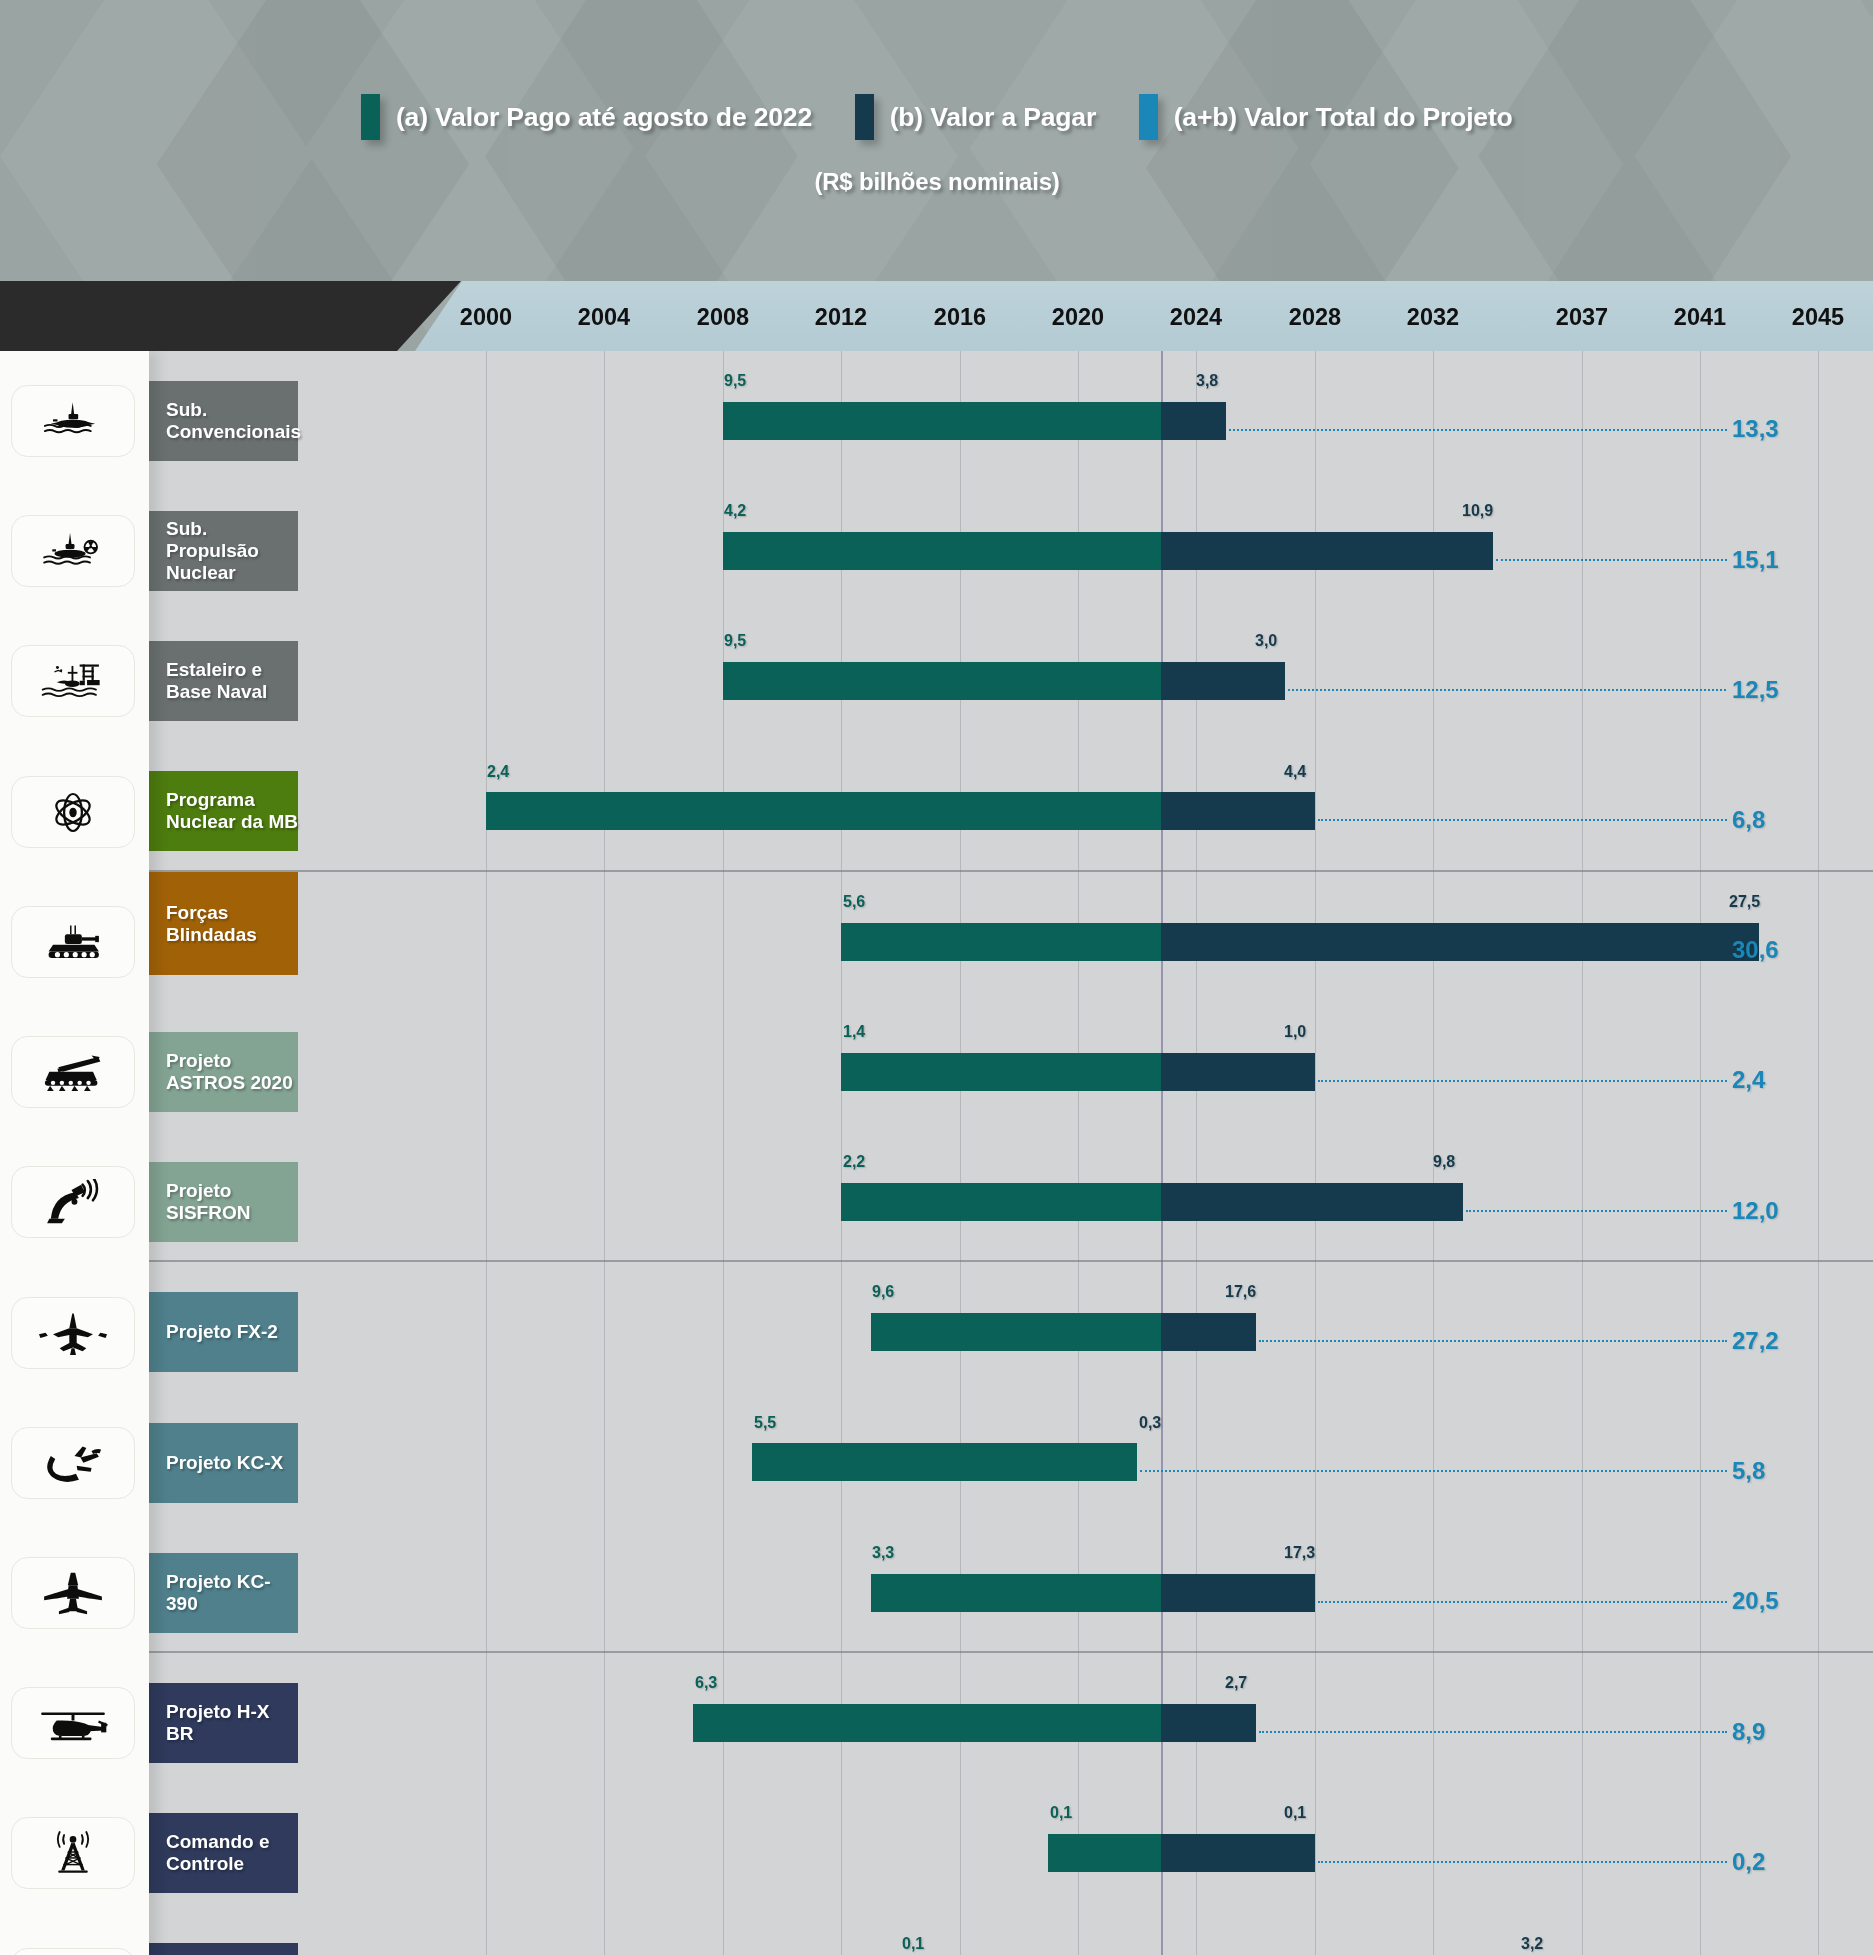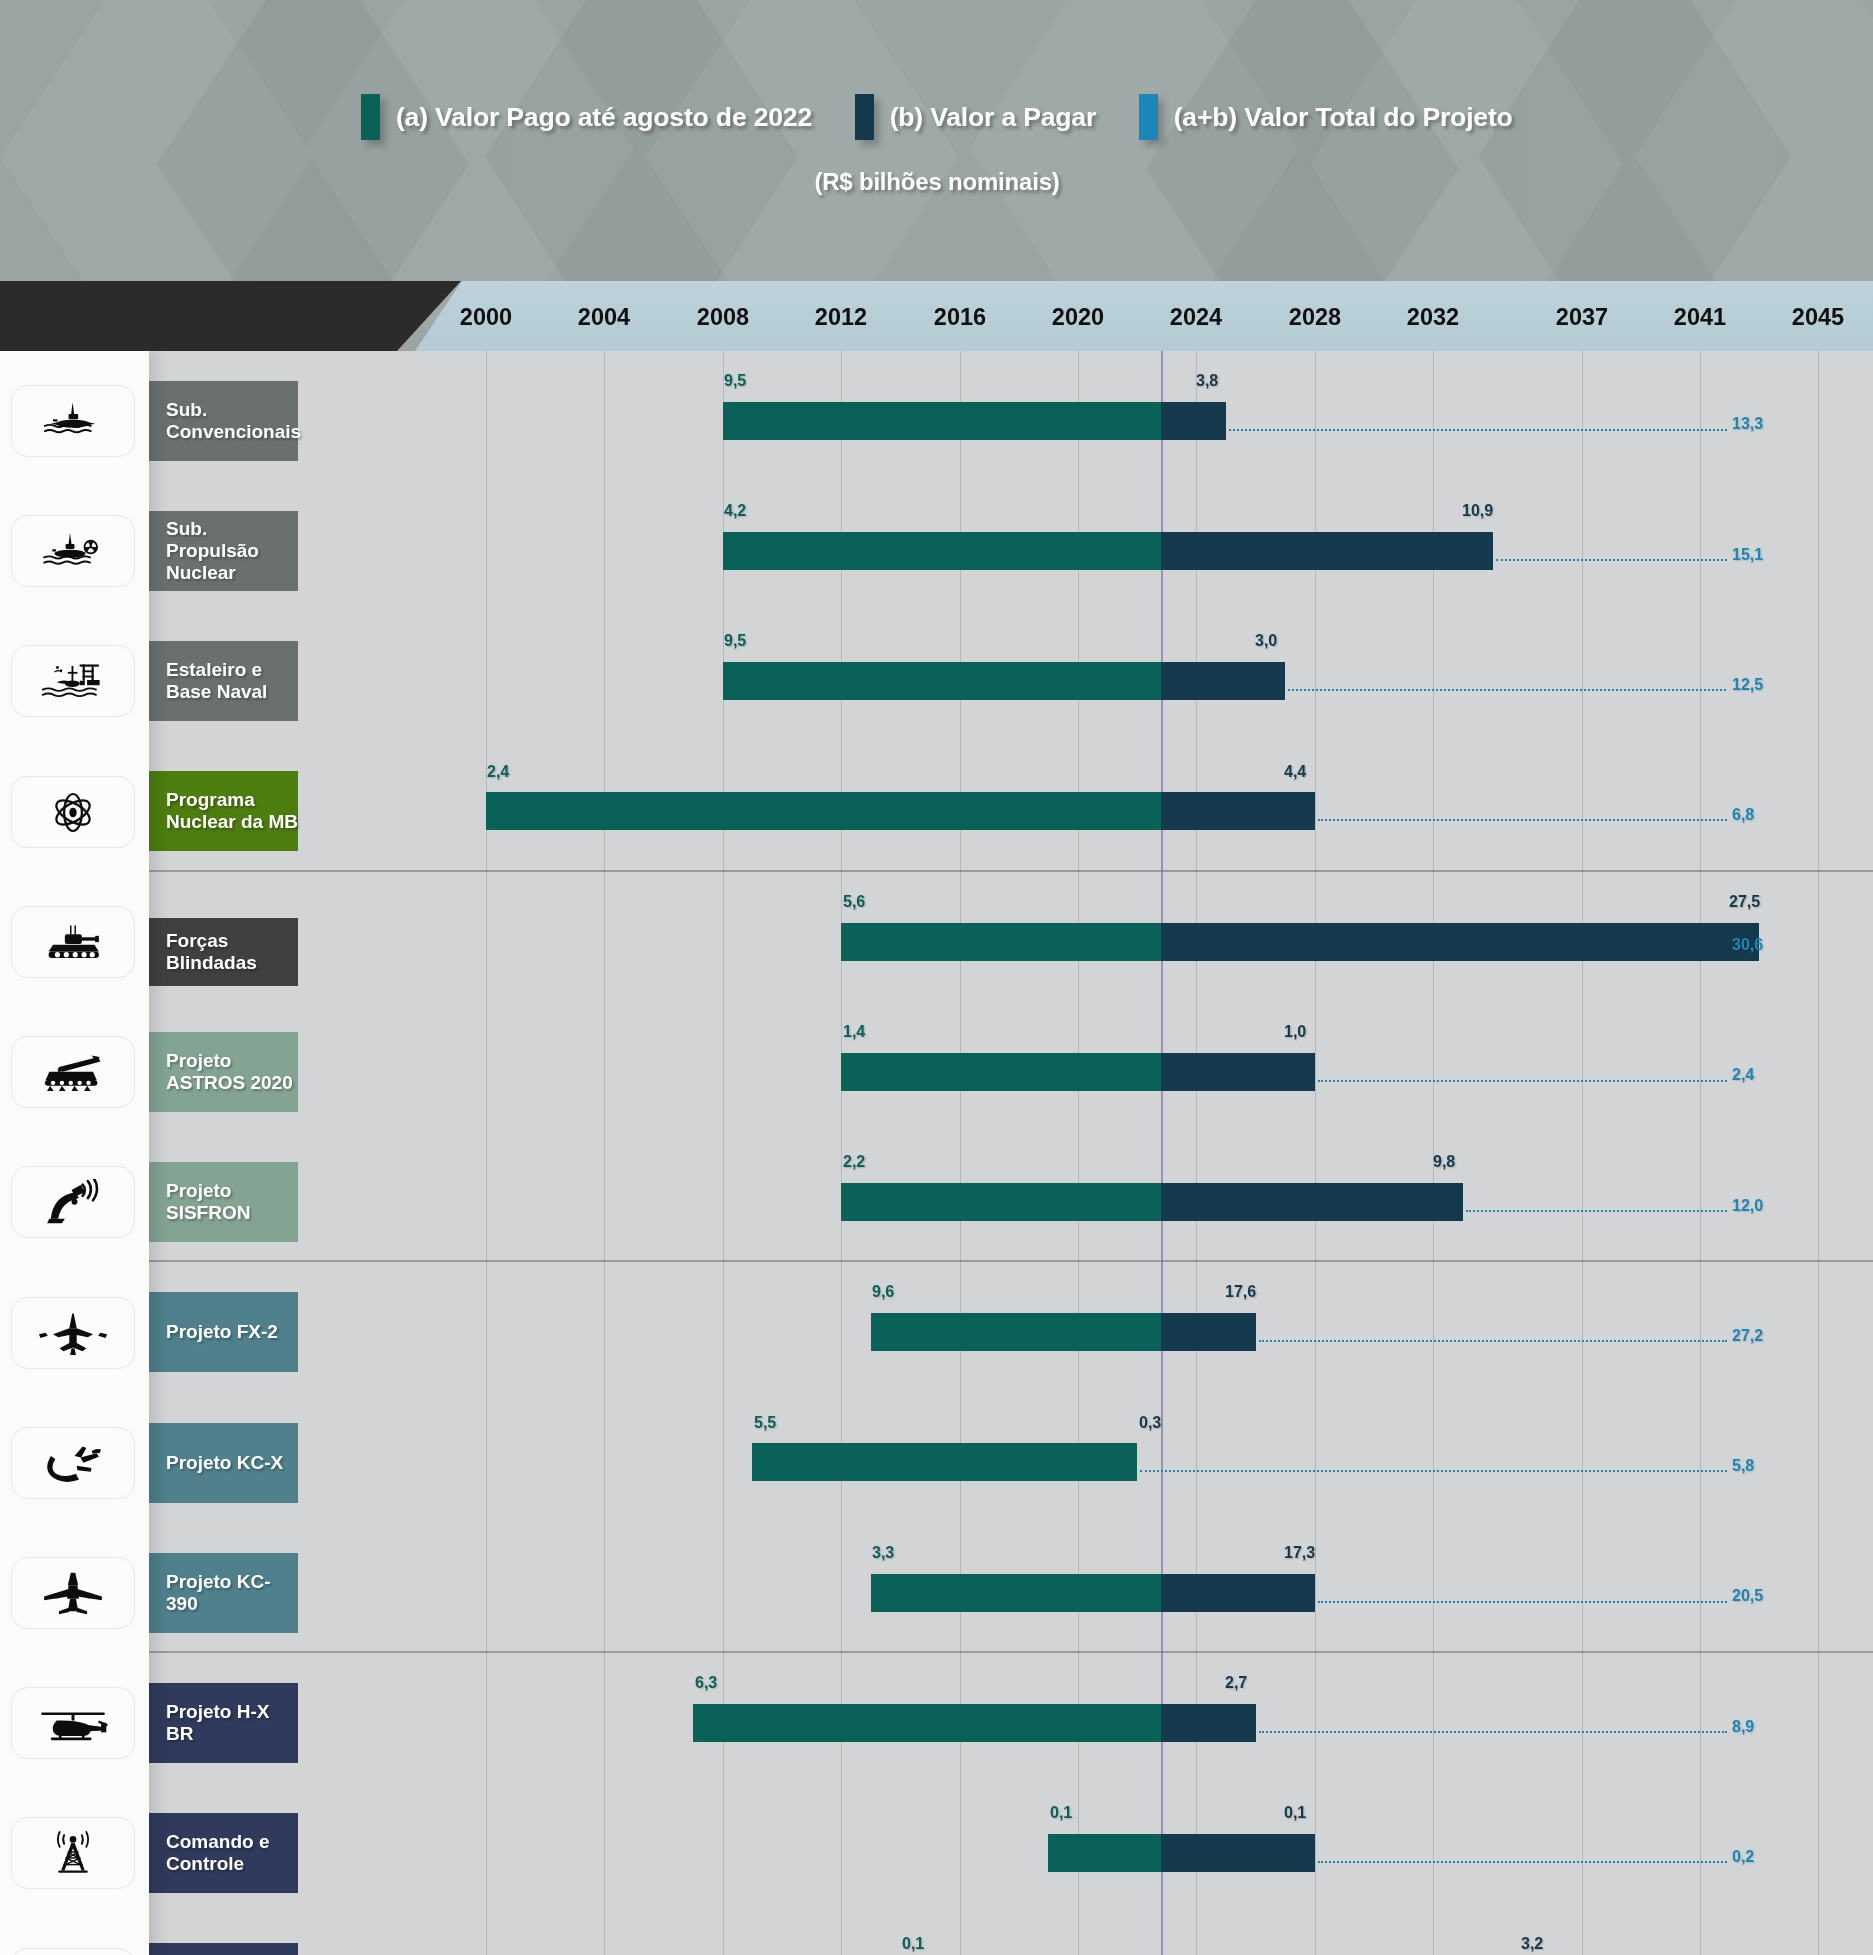--- a/index.html
+++ b/index.html
@@ -111,21 +111,21 @@
     white-space: nowrap; z-index: 6;
     text-shadow: 1.2px 1.2px 1.6px rgba(0,0,0,.18);
   }
   .val-paid  { color: #0a6158; }
   .val-topay { color: #163a4d; }
   .leader {
     position: absolute; height: 0; z-index: 4;
     border-top: 2px dotted #1a87b8;
   }
   .val-total {
-    position: absolute; color: #1a87b8; font-size: 16px; font-weight: bold;
+    position: absolute; color: #1a87b8; font-size: 24px; font-weight: bold;
     white-space: nowrap; z-index: 6;
     text-shadow: 1.2px 1.2px 1.6px rgba(0,0,0,.15);
   }
 </style>
 </head>
 <body>
 
 <div id="bg-pattern">
   <svg viewBox="0 0 4792 6406" preserveAspectRatio="none">
     <rect width="4792" height="6406" fill="#9aa5a3"></rect>
@@ -240,21 +240,21 @@
       <div class="val-total" style="left: 1732px; top: 325px;">12,5</div>
       <div class="row-label" style="top: 420px; height: 80px; background: #4d7c0f;">
         <span>Programa Nuclear da MB</span>
       </div>
       <div class="bar-paid" style="left: 486px; width: 675px; top: 441px; height: 38px;"></div>
       <div class="bar-topay" style="left: 1161px; width: 154px; top: 441px; height: 38px;"></div>
       <div class="val val-paid" style="left: 487px; top: 412px;">2,4</div>
       <div class="val val-topay" style="left: 1284px; top: 412px;">4,4</div>
       <div class="leader" style="left: 1318px; width: 409px; top: 468px;"></div>
       <div class="val-total" style="left: 1732px; top: 455px;">6,8</div>
-      <div class="row-label" style="top: 567px; height: 68px; background: #404040;">
+      <div class="row-label" style="top: 521px; height: 103px; background: #a16207;">
         <span>Forças Blindadas</span>
       </div>
       <div class="bar-paid" style="left: 841px; width: 320px; top: 572px; height: 38px;"></div>
       <div class="bar-topay" style="left: 1161px; width: 598px; top: 572px; height: 38px;"></div>
       <div class="val val-paid" style="left: 843px; top: 542px;">5,6</div>
       <div class="val val-topay" style="left: 1729px; top: 542px;">27,5</div>
       <div class="leader" style="left: 1762px; width: 0px; top: 599px;"></div>
       <div class="val-total" style="left: 1732px; top: 585px;">30,6</div>
       <div class="row-label" style="top: 681px; height: 80px; background: rgb(131, 163, 147);">
         <span>Projeto ASTROS 2020</span>

